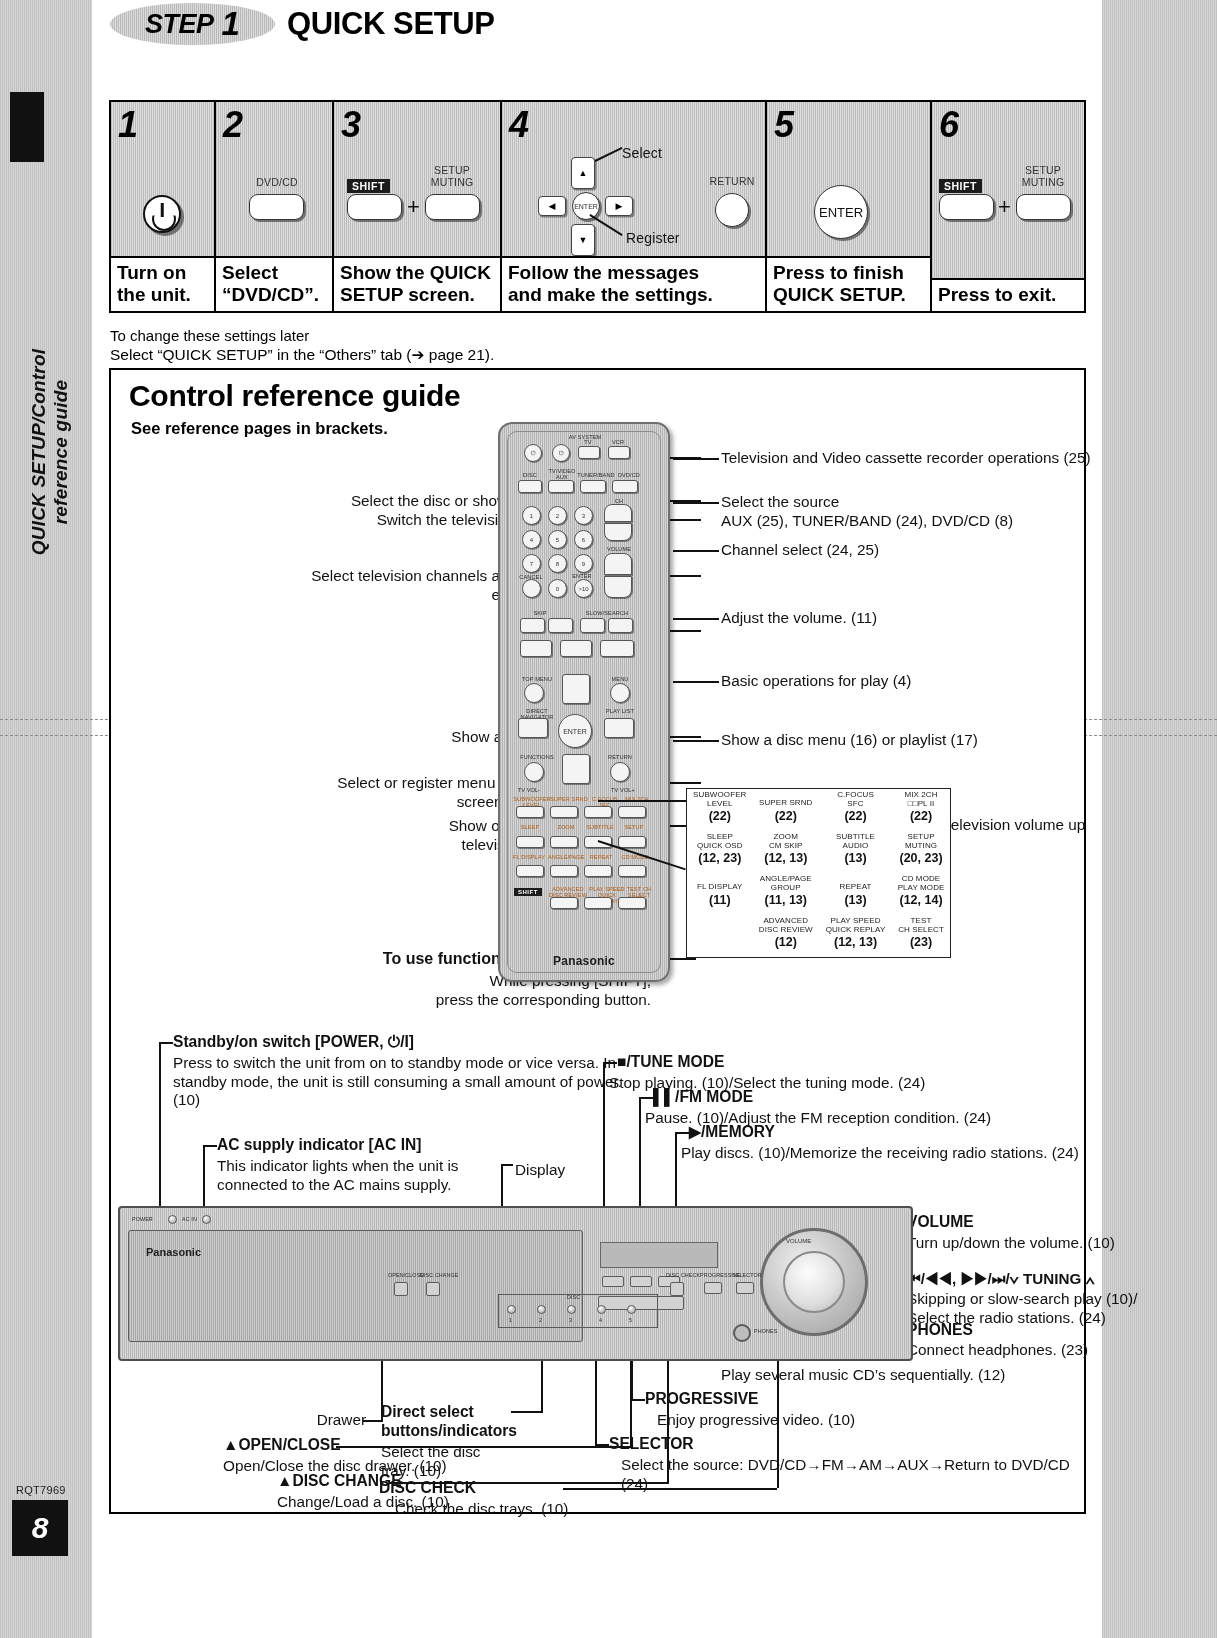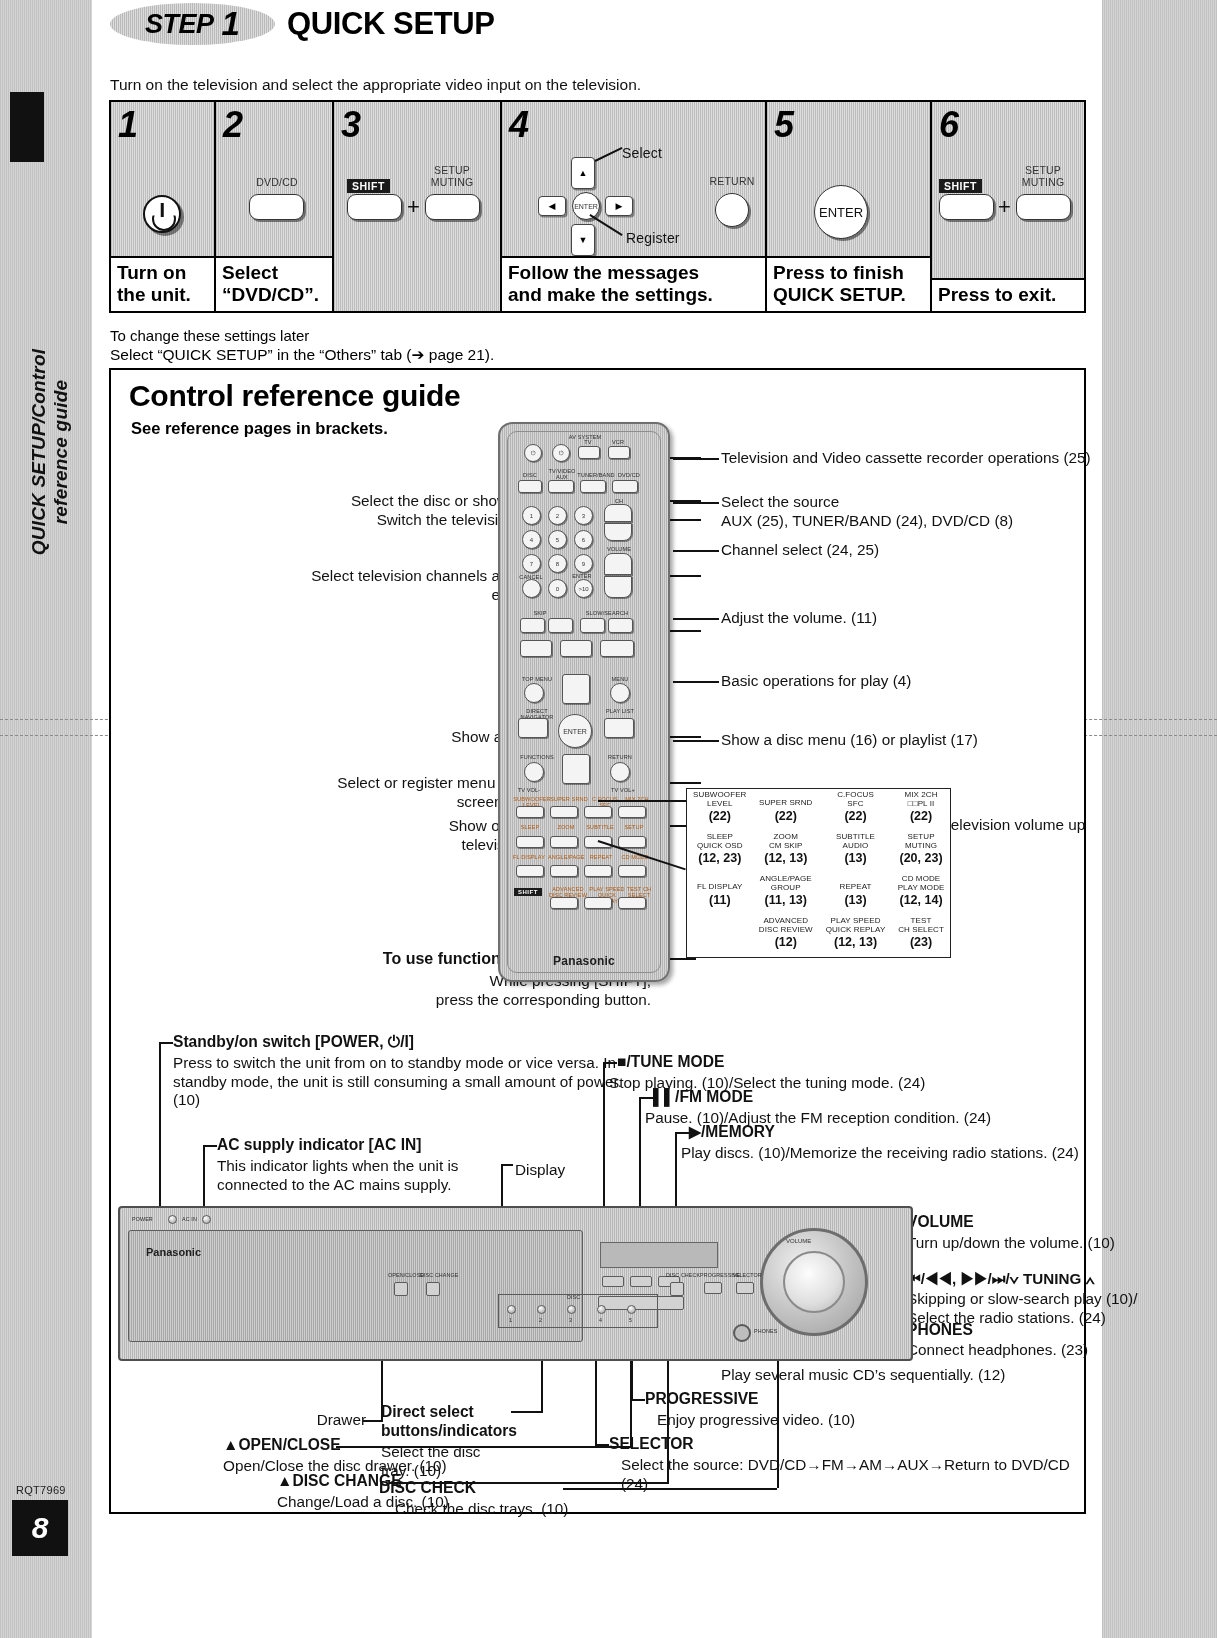--- a/index.html
+++ b/index.html
@@ -267,21 +267,20 @@
   <div id="black-tab"></div>
   <div id="side-title">QUICK SETUP/Control reference guide</div>
   <div id="rqt">RQT7969</div>
   <div id="page-num">8</div>
 
   <div id="step-badge">
     <span class="stp">STEP</span>
     <span class="num">1</span>
   </div>
   <div id="h-title">QUICK SETUP</div>
-  <div id="h-sub">Turn on the television and select the appropriate video input on the television.</div>
 
   <div id="steps">
 
     <div class="step w1">
       <div class="top">
         <span class="num">1</span>
         <span class="powglyph" style="left:32px; top:93px;"></span>
       </div>
       <div class="cap" style="white-space:pre-line">Turn on
 the unit.</div>
@@ -300,20 +299,22 @@
     <div class="step w3">
       <div class="top">
         <span class="num">3</span>
         <span class="shiftchip" style="left:13px; top:77px;">SHIFT</span>
         <span class="pill" style="left:13px; top:92px; width:55px; height:26px;"></span>
         <span class="plus" style="left:73px; top:92px;">+</span>
         <span class="btn-lab" style="left:87px; top:63px; width:62px;">SETUP</span>
         <span class="btn-lab" style="left:87px; top:75px; width:62px;">MUTING</span>
         <span class="pill" style="left:91px; top:92px; width:55px; height:26px;"></span>
       </div>
+      <div class="cap" style="white-space:pre-line">Show the QUICK
+SETUP screen.</div>
     </div>
 
     <div class="step w4">
       <div class="top">
         <span class="num">4</span>
         <span class="sqbtn" style="left:69px; top:55px; width:24px; height:32px;">▲</span>
         <span class="sqbtn" style="left:36px; top:94px; width:28px; height:20px;">◀</span>
         <span class="circ" style="left:70px; top:90px; width:28px; height:28px; font-size:7px;">ENTER</span>
         <span class="sqbtn" style="left:103px; top:94px; width:28px; height:20px;">▶</span>
         <span class="sqbtn" style="left:69px; top:122px; width:24px; height:32px;">▼</span>

